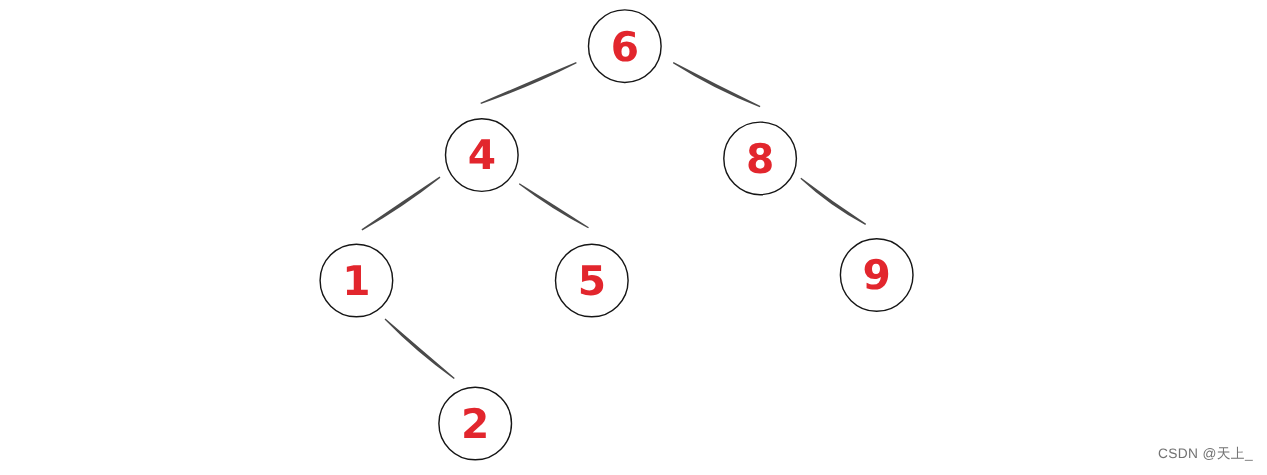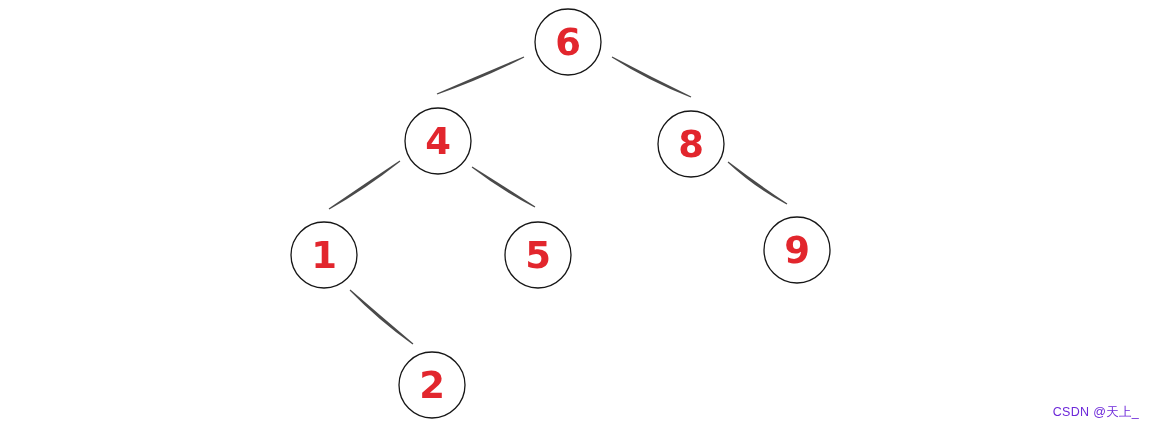--- a/index.html
+++ b/index.html
@@ -35,21 +35,21 @@
   }
   .edge-stroke {
     stroke: none;
   }
   .watermark {
     position: absolute;
     right: 13px;
     bottom: 11px;
     font-size: 12.5px;
     letter-spacing: 0.3px;
-    color: #6d28d9;
+    color: #737373;
     user-select: none;
   }
 </style>
 </head>
 <body>
 
 <div class="stage">
   <svg class="tree-svg" width="1152" height="432" viewBox="0 0 1152 432" xmlns="http://www.w3.org/2000/svg">
     <g id="edges-layer">
         <path d="M 524.2348187648292 57.55214142000401 Q 482.02632197139036 79.08891923002608 437.2348187648293 94.552141420004 L 436.7651812351707 93.447858579996 Q 480.1477718527561 74.67178786999398 523.7651812351708 56.44785857999599 Z" fill="#4a4a4a" class="edge-stroke"></path>

